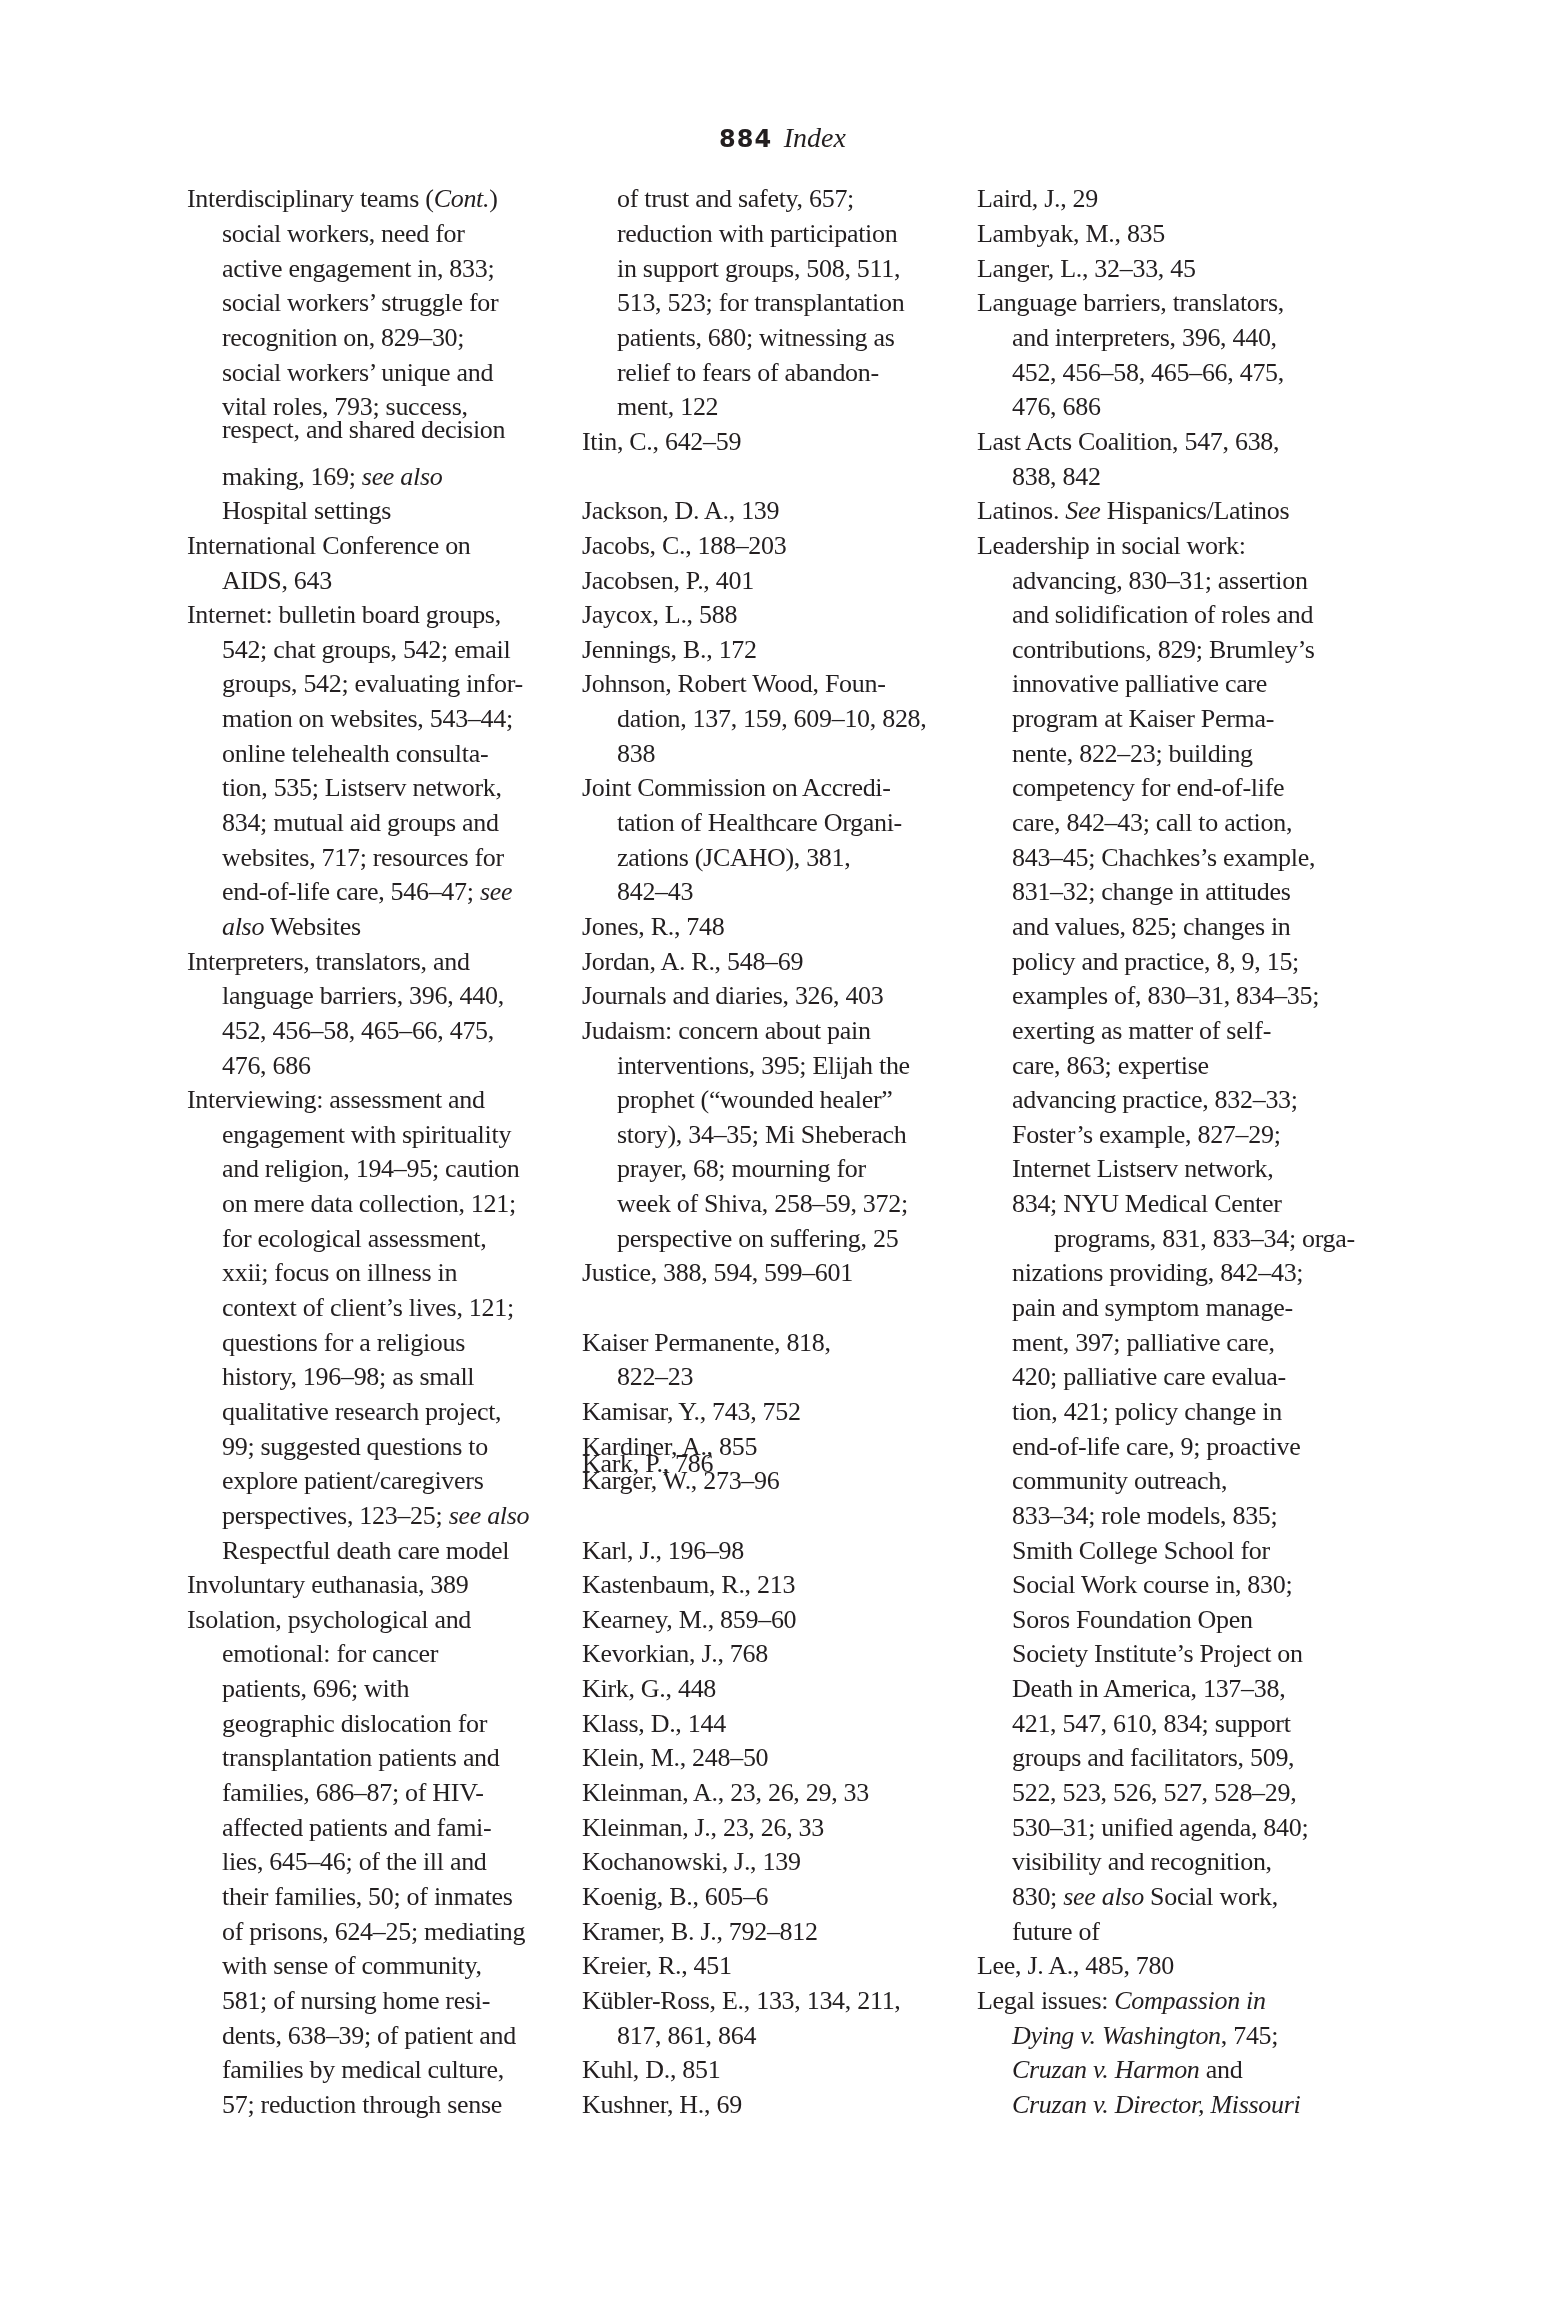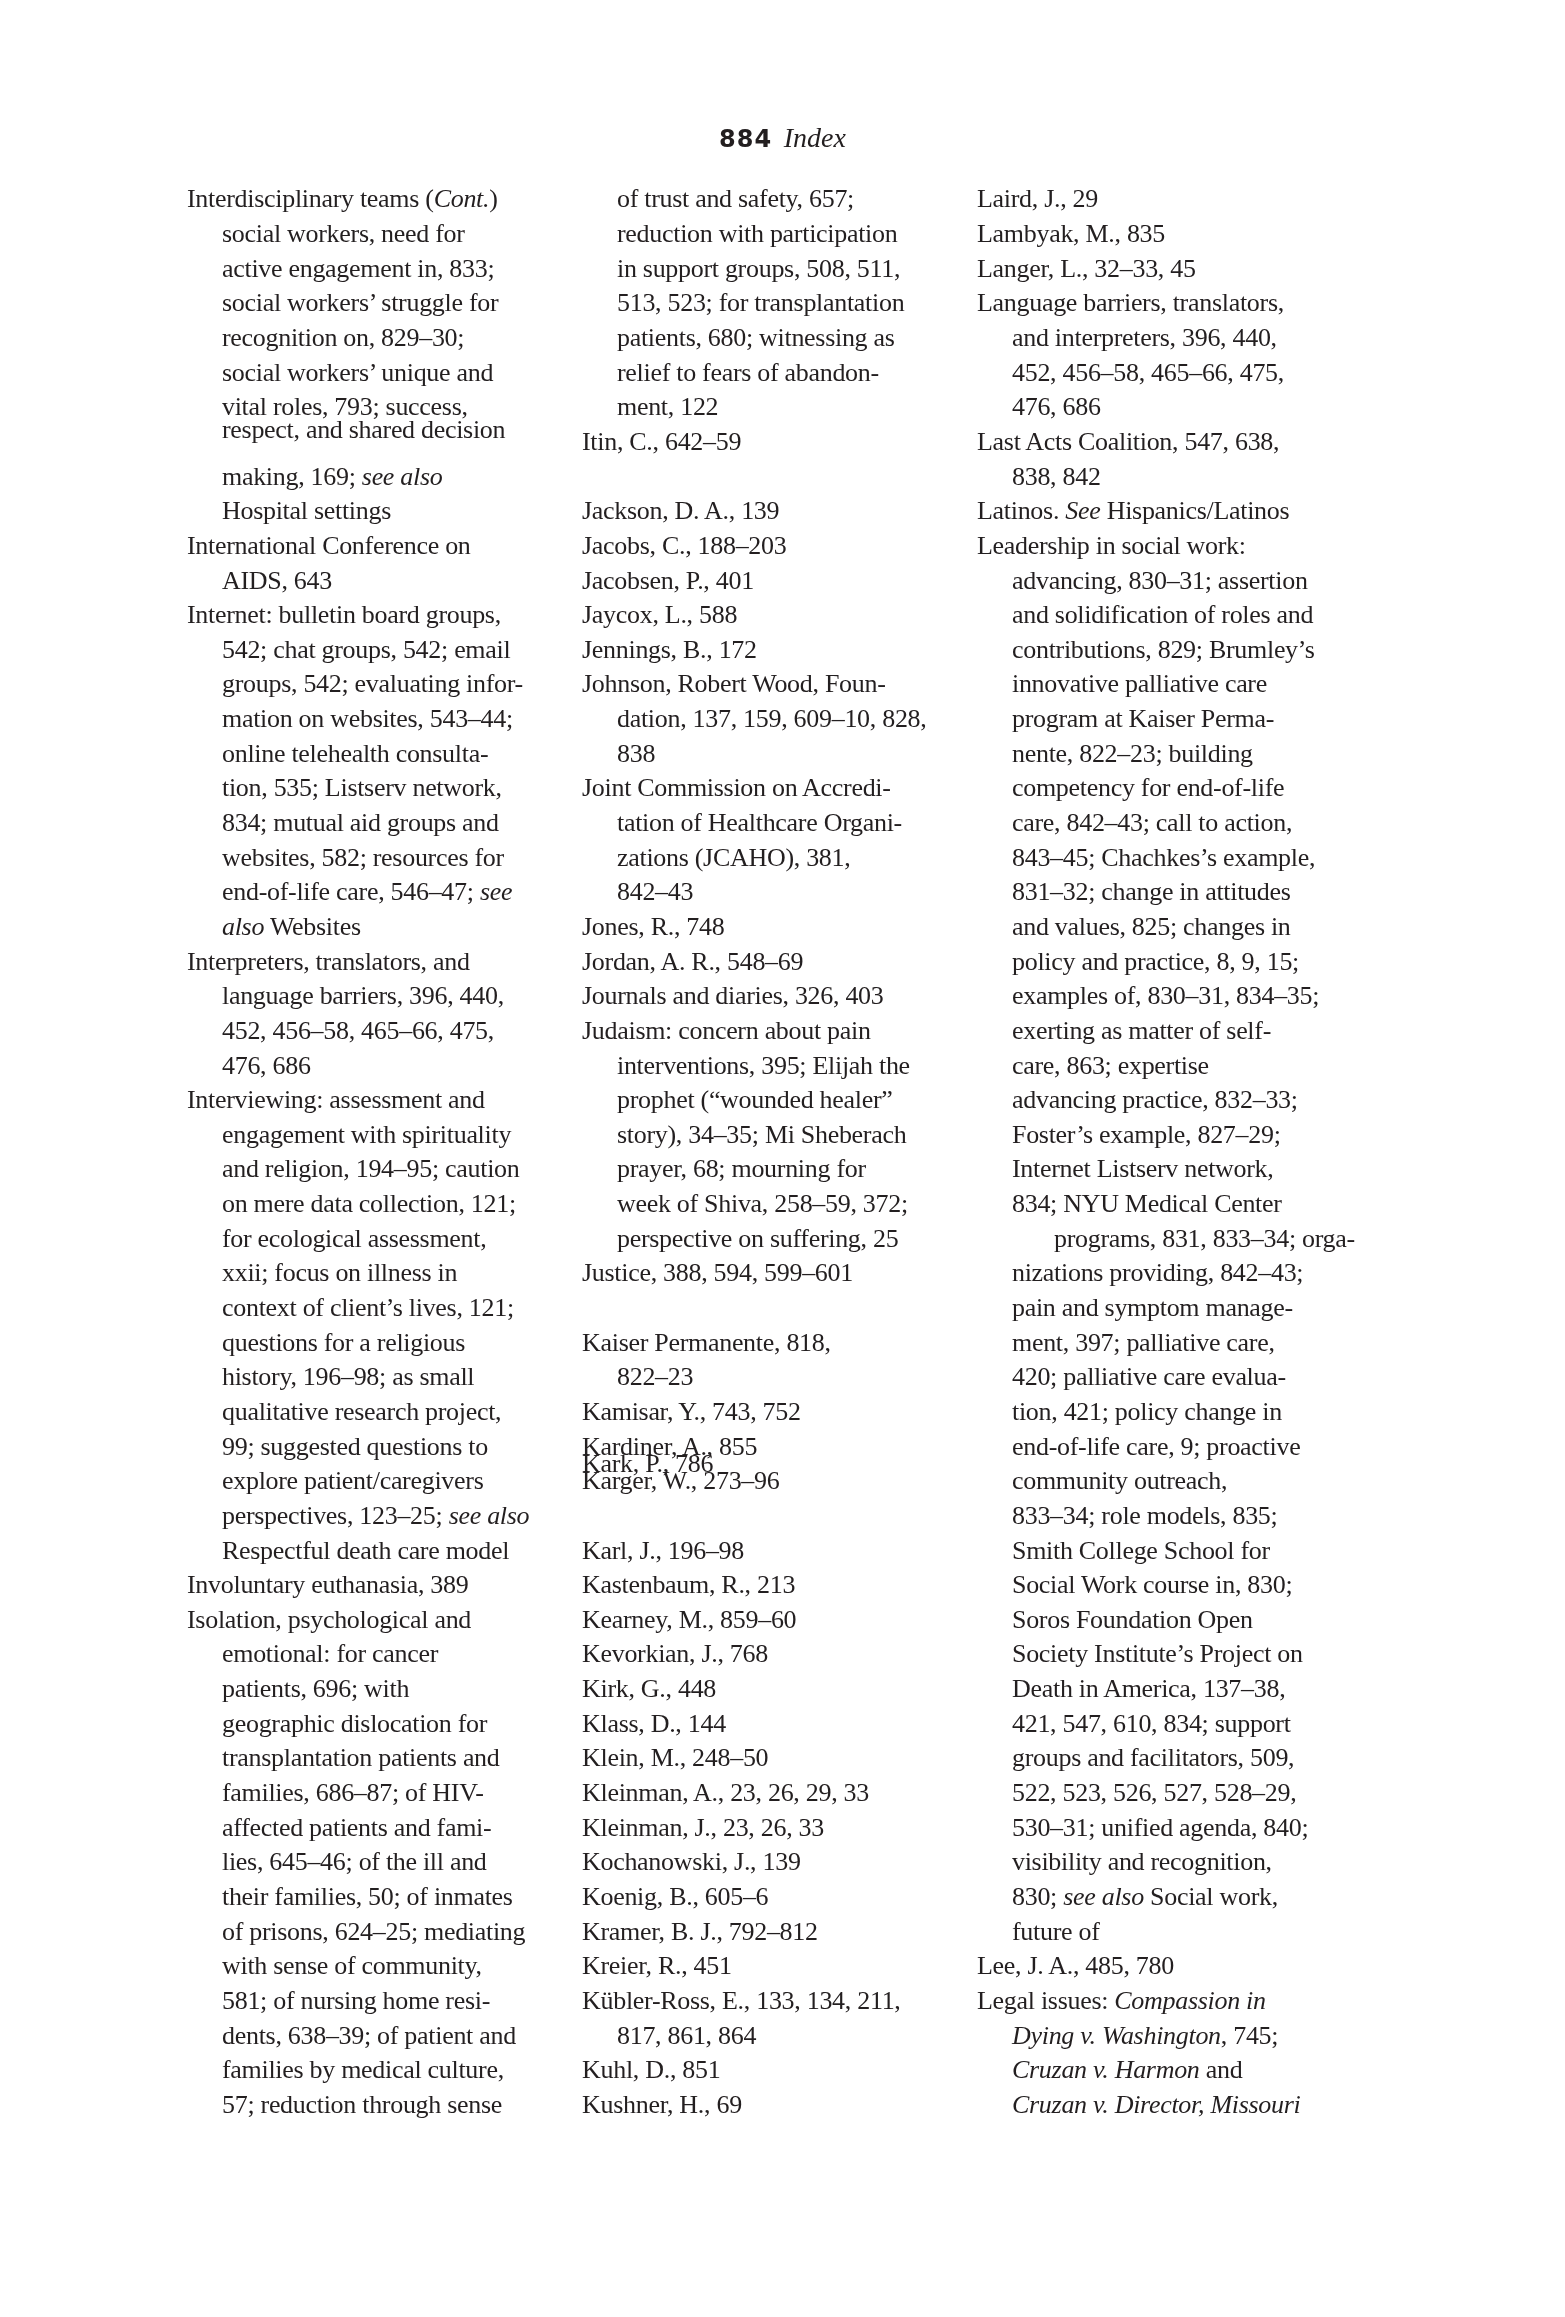--- a/index.html
+++ b/index.html
@@ -37,21 +37,21 @@
       <div class="line indent" style="top: 493px;"><span>Hospital settings</span></div>
       <div class="line" style="top: 528px;"><span>International Conference on</span></div>
       <div class="line indent" style="top: 563px;"><span>AIDS, 643</span></div>
       <div class="line" style="top: 597px;"><span>Internet: bulletin board groups,</span></div>
       <div class="line indent" style="top: 632px;"><span>542; chat groups, 542; email</span></div>
       <div class="line indent" style="top: 666px;"><span>groups, 542; evaluating infor-</span></div>
       <div class="line indent" style="top: 701px;"><span>mation on websites, 543–44;</span></div>
       <div class="line indent" style="top: 736px;"><span>online telehealth consulta-</span></div>
       <div class="line indent" style="top: 770px;"><span>tion, 535; Listserv network,</span></div>
       <div class="line indent" style="top: 805px;"><span>834; mutual aid groups and</span></div>
-      <div class="line indent" style="top: 840px;"><span>websites, 582; resources for</span></div>
+      <div class="line indent" style="top: 840px;"><span>websites, 717; resources for</span></div>
       <div class="line indent" style="top: 874px;"><span>end-of-life care, 546–47; </span><i>see</i></div>
       <div class="line indent" style="top: 909px;"><i>also</i><span> Websites</span></div>
       <div class="line" style="top: 944px;"><span>Interpreters, translators, and</span></div>
       <div class="line indent" style="top: 978px;"><span>language barriers, 396, 440,</span></div>
       <div class="line indent" style="top: 1013px;"><span>452, 456–58, 465–66, 475,</span></div>
       <div class="line indent" style="top: 1048px;"><span>476, 686</span></div>
       <div class="line" style="top: 1082px;"><span>Interviewing: assessment and</span></div>
       <div class="line indent" style="top: 1117px;"><span>engagement with spirituality</span></div>
       <div class="line indent" style="top: 1151px;"><span>and religion, 194–95; caution</span></div>
       <div class="line indent" style="top: 1186px;"><span>on mere data collection, 121;</span></div>

